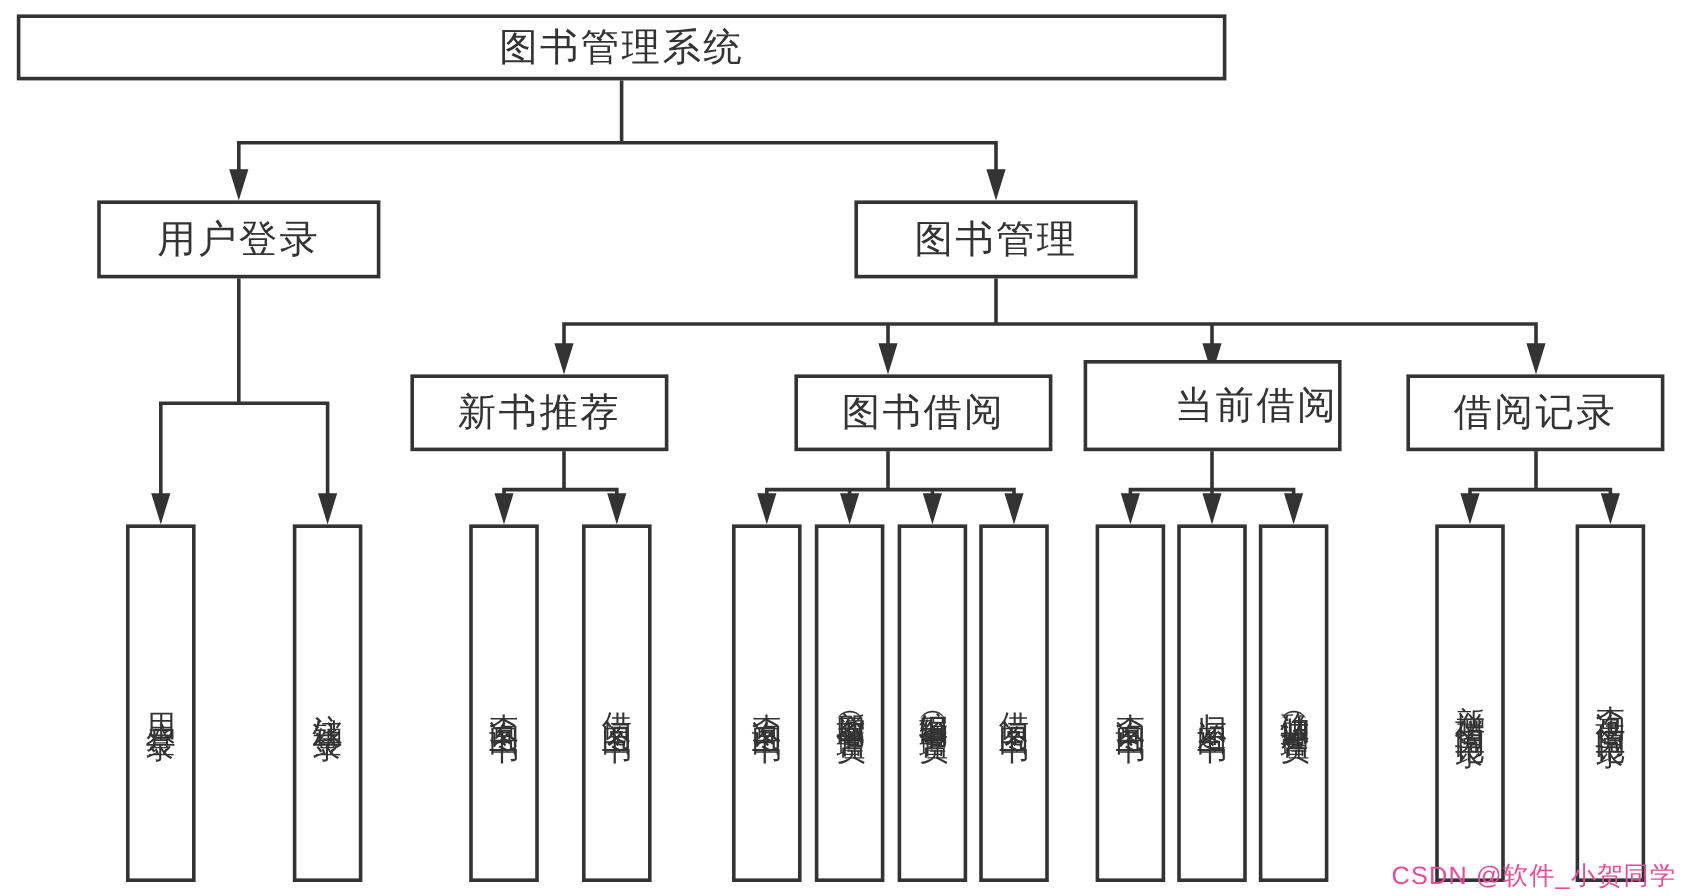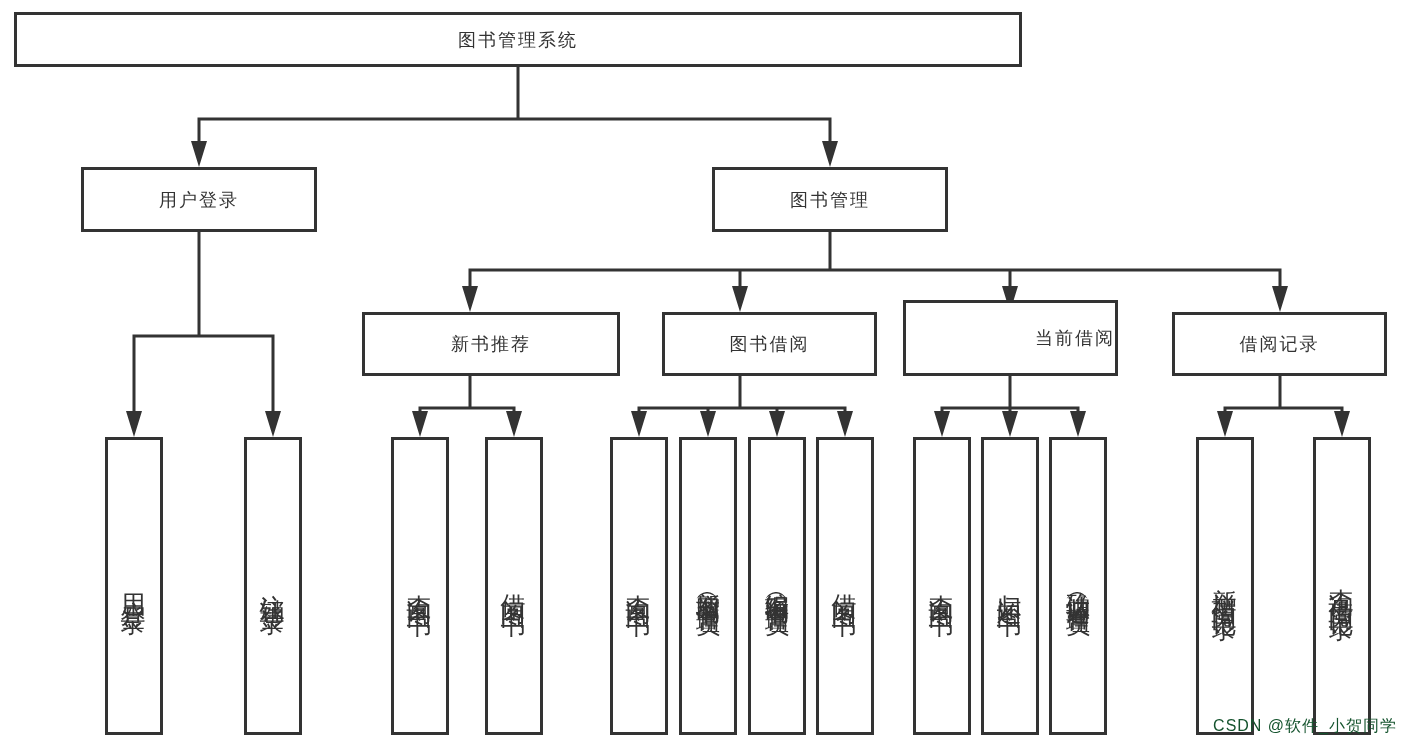--- a/index.html
+++ b/index.html
@@ -21,21 +21,21 @@
     position: absolute;
     background: #ffffff;
     border: 3px solid #333333;
     box-sizing: border-box;
     display: flex;
     align-items: center;
     justify-content: center;
     z-index: 2;
   }
   .hlabel {
-    font-size: 18px;
+    font-size: 32px;
     color: #333333;
     letter-spacing: 2px;
     white-space: nowrap;
   }
   .vlabel {
     writing-mode: vertical-rl;
     text-orientation: mixed;
     font-size: 25px;
     letter-spacing: 6px;
     color: #333333;
@@ -44,40 +44,40 @@
   .vlabel.long {
     font-size: 24px;
     letter-spacing: 3px;
   }
   
   #n-root { left: 14px;  top: 12px;  width: 1008px; height: 55px; }
   
   #n-l2a  { left: 81px;  top: 167px; width: 236px;  height: 65px; }
   #n-l2b  { left: 712px; top: 167px; width: 236px;  height: 65px; }
   
-  #n-l3a  { left: 362px;  top: 312px; width: 258px; height: 64px; }
+  #n-l3a  { left: 342px;  top: 312px; width: 215px; height: 64px; }
   #n-l3b  { left: 633px;  top: 312px; width: 215px; height: 64px; margin-left: 29px; }
   #n-l3c  { left: 903px;  top: 300px; width: 215px; height: 76px; justify-content: flex-end; }
   #n-l3d  { left: 1172px; top: 312px; width: 215px; height: 64px; font-family: Liberation Mono, monospace; }
   
   .leaf   { top: 437px; width: 58px; height: 298px; }
   #n-a1 { left: 105px; }  #n-a2 { left: 244px; }
   #n-b1 { left: 391px; }  #n-b2 { left: 485px; }
   #n-c1 { left: 610px; }  #n-c2 { left: 679px; }
   #n-c3 { left: 748px; }  #n-c4 { left: 816px; }
   #n-d1 { left: 913px; }  #n-d2 { left: 981px; }
   #n-d3 { left: 1049px; }
   #n-e1 { left: 1196px; } #n-e2 { left: 1313px; }
   #watermark {
     position: absolute;
     right: 8px;
     top: 716px;
-    font-size: 16px;
+    font-size: 21px;
     letter-spacing: 1px;
-    color: #14532d;
+    color: #ec4899;
     z-index: 3;
     white-space: nowrap;
   }
 </style>
 </head>
 <body>
 
 <div id="canvas">
 
   <svg id="connectors" viewBox="0 0 1405 747" xmlns="http://www.w3.org/2000/svg">

